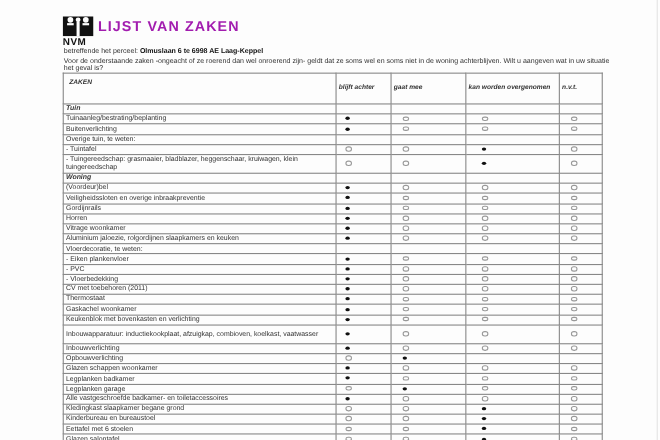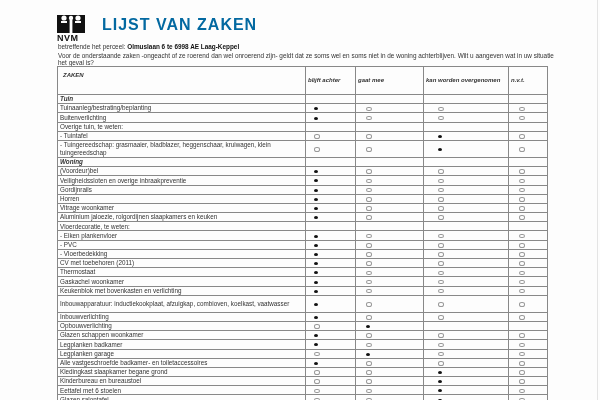--- a/index.html
+++ b/index.html
@@ -13,21 +13,21 @@
   .scan-edge {
     position:absolute; right:2px; top:0; width:1px; height:400px; background:#e4e4e4;
   }
   .header { position:absolute; left:57px; top:13px; height:30px; }
   .logo { position:absolute; left:0; top:0; width:16px; height:30px; }
   .logo svg { display:block; }
   .logo-text {
     position:absolute; left:0; top:20px; font-size:9px; font-weight:bold; letter-spacing:0.5px; color:#111;
   }
   .title {
-    position:absolute; left:45px; top:3px; font-size:16px; font-weight:bold; letter-spacing:1px; color:#0369a1; white-space:nowrap;
+    position:absolute; left:32px; top:3px; font-size:13px; font-weight:bold; letter-spacing:1px; color:#a21caf; white-space:nowrap;
   }
   .parcel {
     position:absolute; left:58px; top:43px; font-size:6.4px; color:#333; white-space:nowrap;
   }
   .parcel b { color:#111; }
   .intro {
     position:absolute; left:58px; top:52px; width:500px; font-size:6.4px; line-height:7.2px; color:#333;
   }
   table.items {
     position:absolute; left:57px; top:66px; width:491px;

